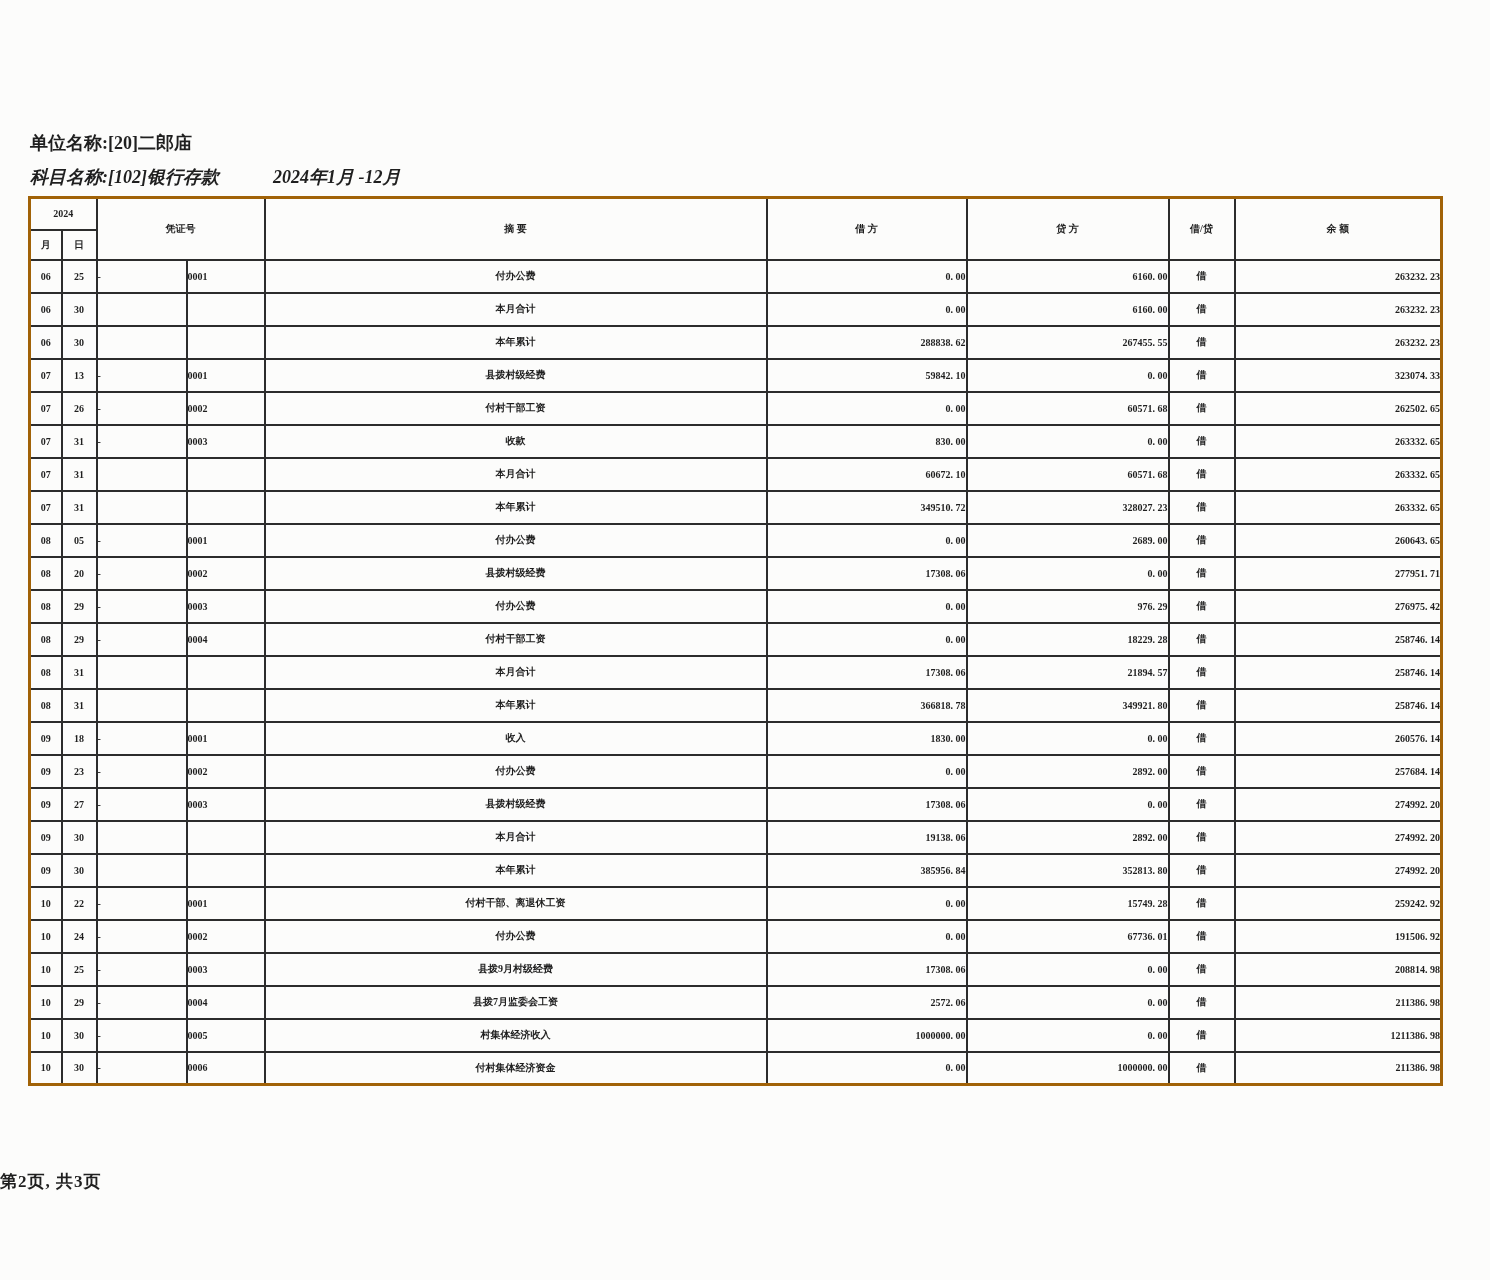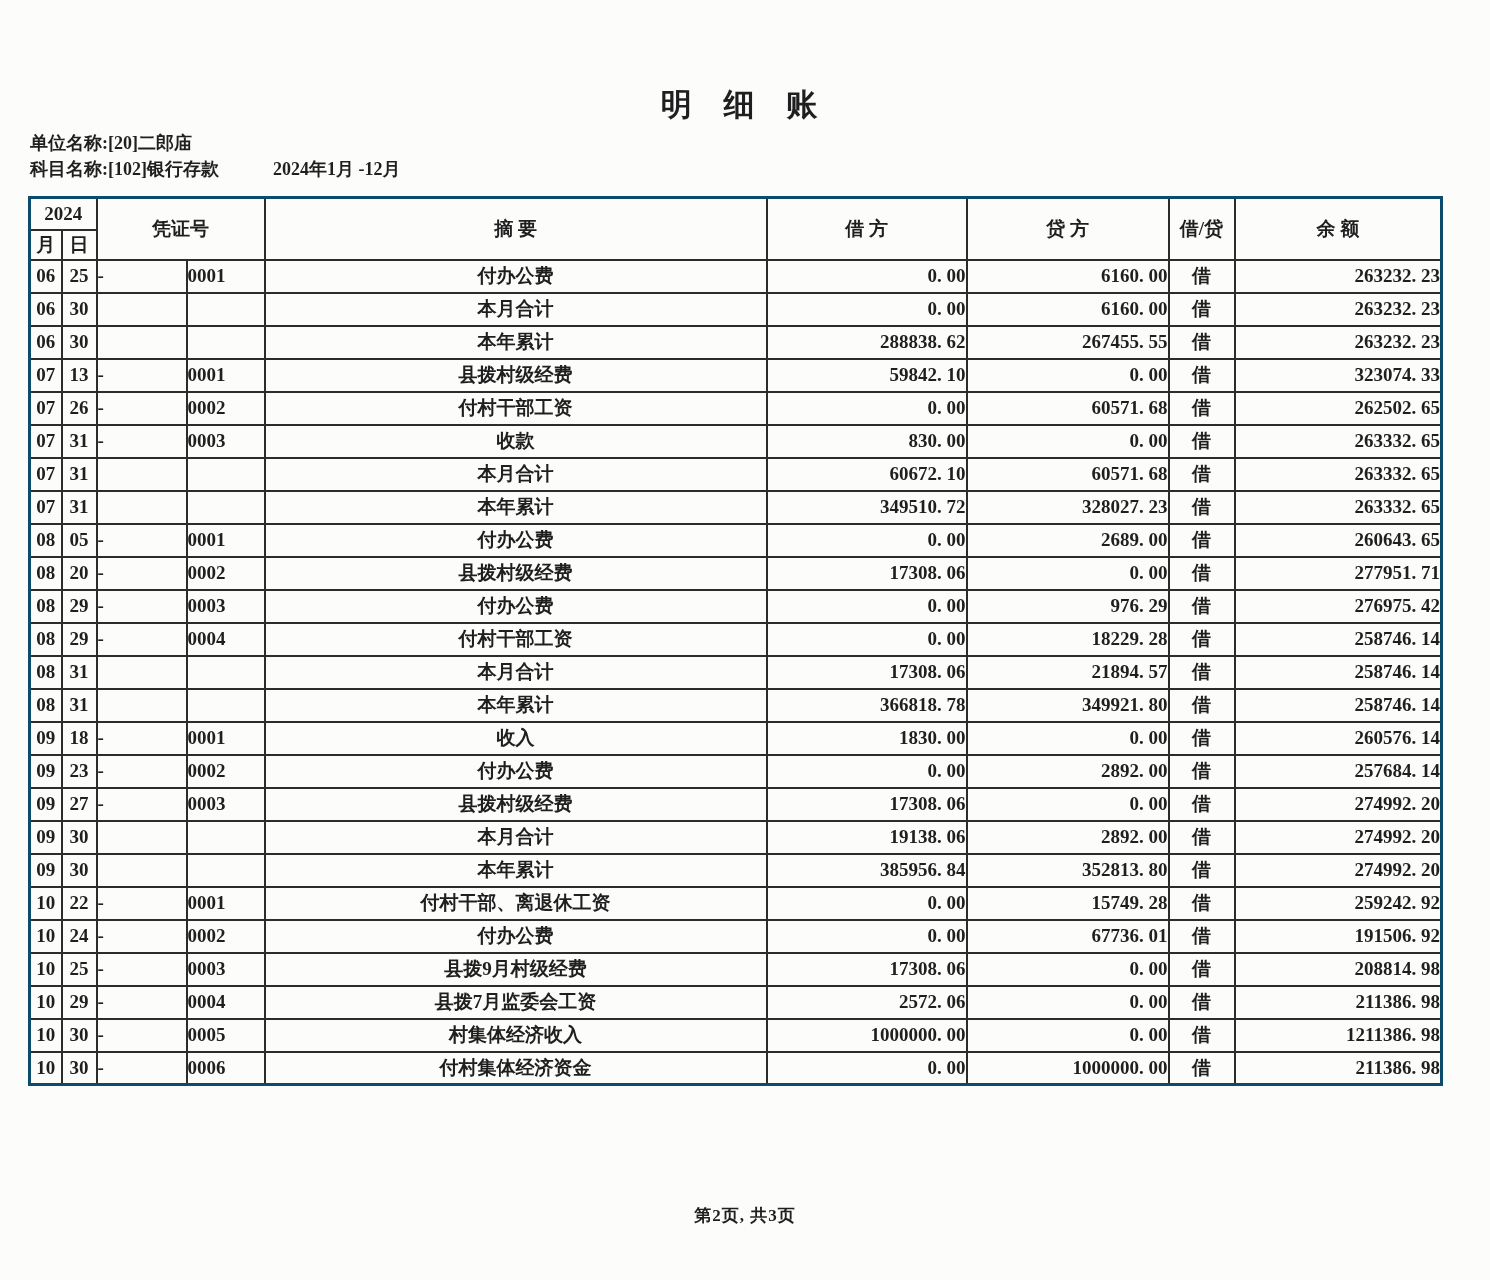--- a/index.html
+++ b/index.html
@@ -28,69 +28,67 @@
   }
   .info-line {
     position: absolute;
     left: 30px;
     font-size: 18px;
     font-weight: 700;
     white-space: nowrap;
     text-align: center;
   }
   .info-unit { top: 131px; }
-  .info-subject { top: 157px; }
+  .info-subject { top: 165px; font-style: italic; }
   .period {
     display: inline-block;
     margin-left: 54px;
     font-weight: 700;
   }
   table.ledger {
     position: absolute;
     top: 196px;
     left: 28px;
     width: 1412px;
     border-collapse: collapse;
     table-layout: fixed;
-    border: 3px solid #0c4a6e;
-    font-size: 19px;
+    border: 3px solid #a16207;
+    font-size: 10px;
     font-weight: 600;
   }
   table.ledger th, table.ledger td {
     border: 2px solid #2c2c2c;
     padding: 0;
     overflow: hidden;
     white-space: nowrap;
     font-weight: 600;
   }
   thead th { text-align: center; font-weight: 700; }
   thead tr.hrow1 { height: 32px; }
   thead tr.hrow2 { height: 30px; }
   tbody tr { height: 33px; }
   td.c-center { text-align: center; }
   td.c-left   { text-align: left; padding-left: 7px; }
   td.c-sum    { text-align: center; padding-left: 8px; }
   td.c-num    { text-align: right; padding-right: 10px; }
   .footer-page {
     position: absolute;
-    top: 1204px;
+    top: 1170px;
     left: 0;
     right: 0;
-    text-align: center;
     font-size: 17px;
     font-weight: 600;
     letter-spacing: 1px;
   }
 </style>
 </head>
 <body>
 
 <div class="page">
 
-  <div class="doc-title">明 细 账</div>
 
   <div class="info-line info-unit">
     <span>单位名称:</span><span>[20]二郎庙</span>
   </div>
 
   <div class="info-line info-subject">
     <span>科目名称:</span><span>[102]银行存款</span><span class="period">2024年1月 -12月</span>
   </div>
 
   <table class="ledger">

